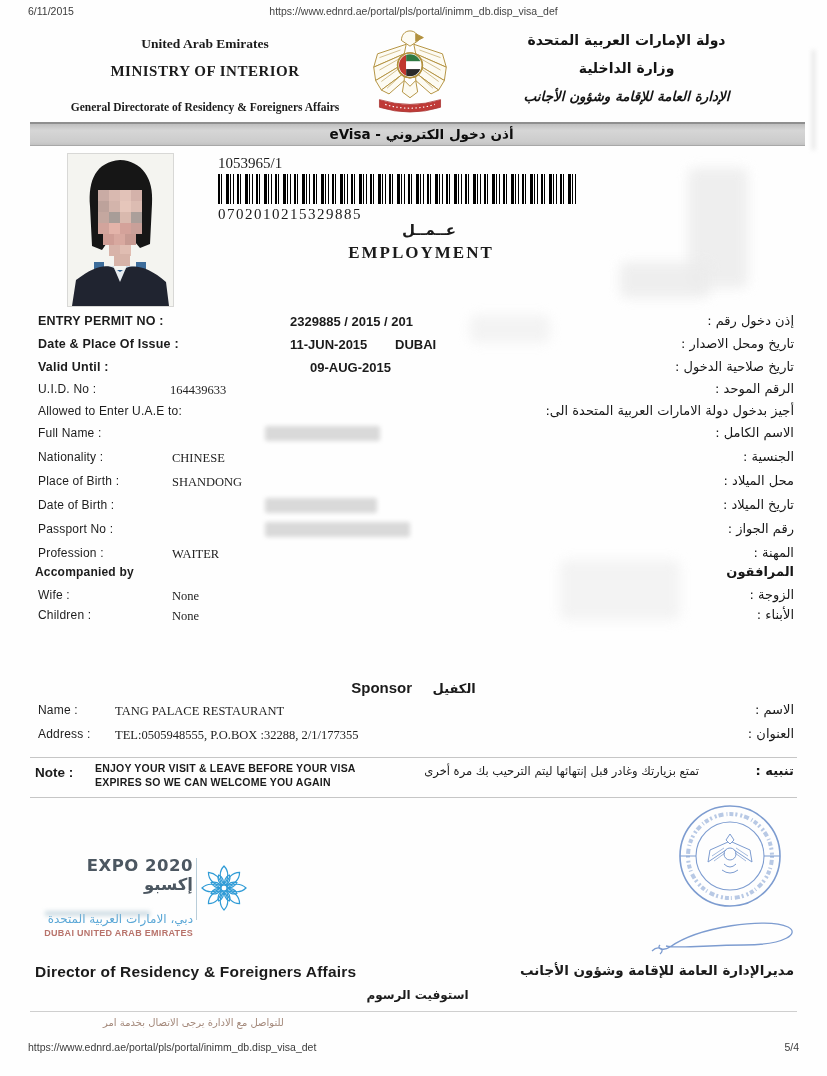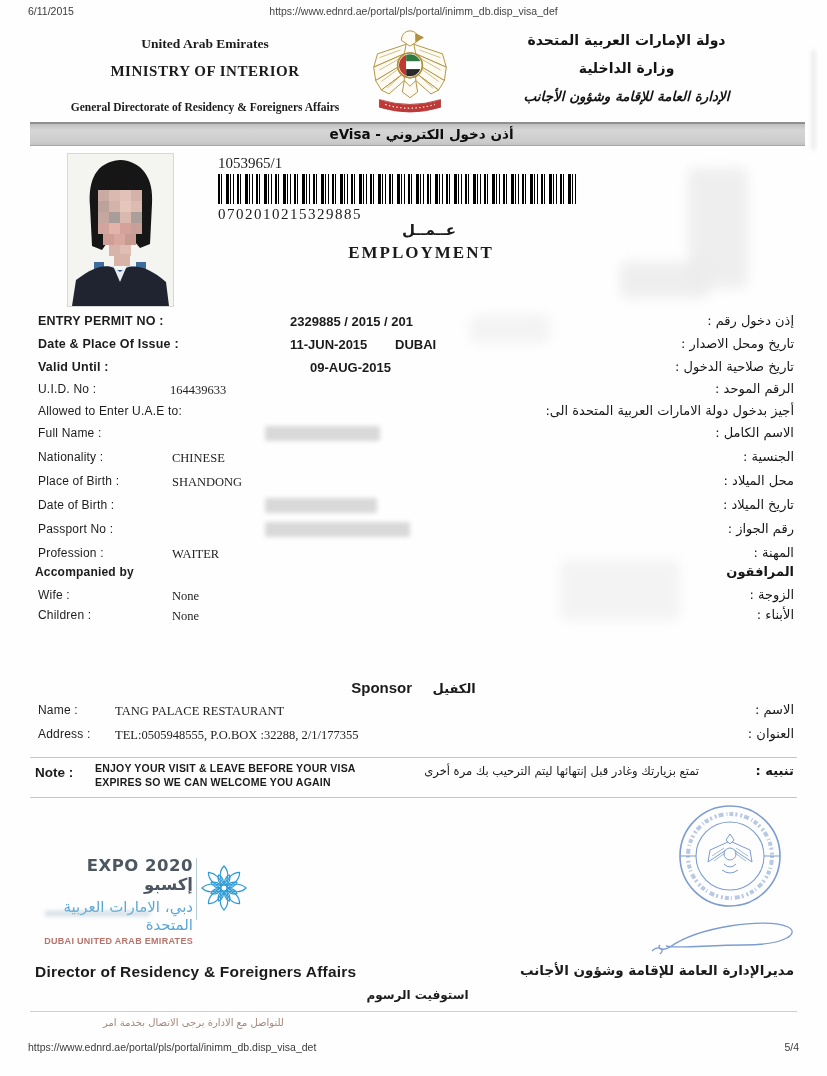--- a/index.html
+++ b/index.html
@@ -64,21 +64,21 @@
   
   .noteline{left:30px;width:767px;height:0;border-top:1px solid #c6c6c6;}
   .note-lbl{left:35px;top:765px;font-weight:bold;font-size:13.5px;}
   .note-txt{left:95px;top:762px;font-weight:bold;font-size:10.5px;line-height:13.5px;letter-spacing:.2px;}
   .note-ar-lbl{right:33px;top:763px;font-weight:bold;font-size:13px;}
   .note-ar-txt{right:128px;top:764px;font-size:11.5px;}
 
   
   .expo{left:43px;top:856px;width:150px;text-align:right;}
   .expo .e1{font-size:16.5px;font-weight:bold;color:#4c5761;letter-spacing:.5px;font-family:"DejaVu Sans",sans-serif;}
-  .expo .e2{font-size:15px;color:#5aa7d6;font-family:"DejaVu Sans",sans-serif;margin-top:4px;}
+  .expo .e2{font-size:12px;color:#5aa7d6;font-family:"DejaVu Sans",sans-serif;margin-top:18px;}
   .expo .e3{font-size:9px;font-weight:bold;color:#b8736b;letter-spacing:.3px;margin-top:2px;}
   .expo-sep{left:196px;top:858px;width:1px;height:62px;background:#b9cdd9;}
   .expo-smudge{left:45px;top:911px;width:105px;height:5px;background:#a9c2cf;filter:blur(2px);opacity:.55;}
 
   
   .stamp{left:676px;top:804px;}
   .sig{left:648px;top:905px;}
 
   
   .dir-en{left:35px;top:963px;font-weight:bold;font-size:15.5px;letter-spacing:.2px;}

